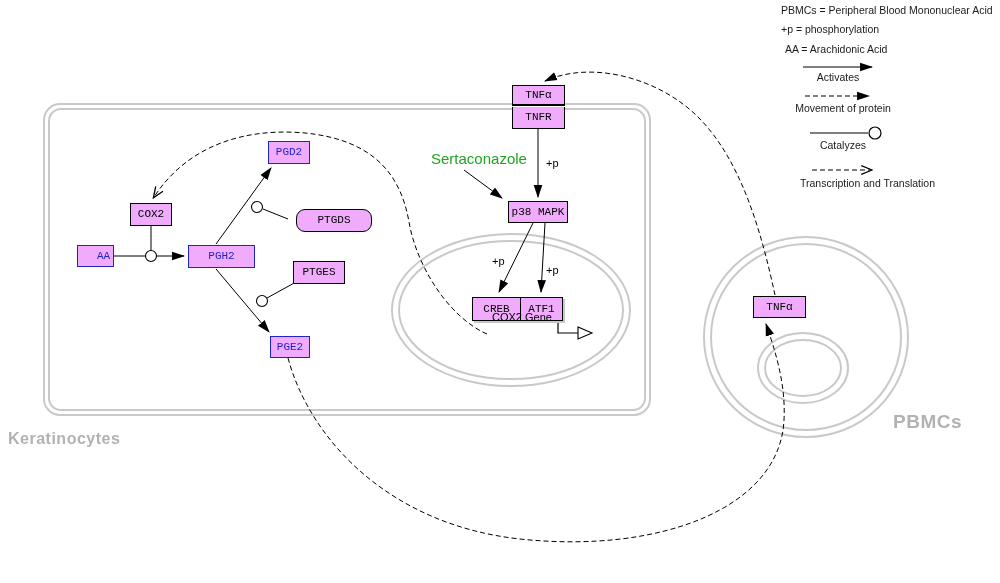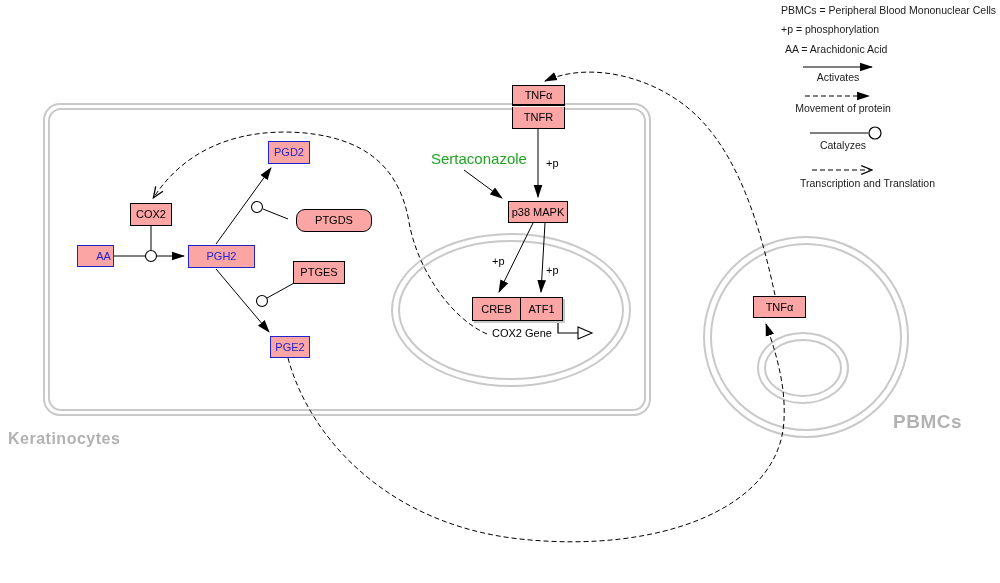--- a/index.html
+++ b/index.html
@@ -3,23 +3,23 @@
 <meta charset="utf-8">
 <style>
   html,body{margin:0;padding:0;background:#fff;}
   .stage{
     position:relative;width:1000px;height:583px;background:#ffffff;
     font-family:"Liberation Sans",sans-serif;overflow:hidden;
   }
   svg.lines{position:absolute;left:0;top:0;z-index:1;}
   .node{
     position:absolute;z-index:3;box-sizing:border-box;
-    border:1px solid #000;background:#fca5a5;color:#000;
+    border:1px solid #000;background:#f0abfc;color:#000;
     display:flex;align-items:center;justify-content:center;
-    font-size:11px;line-height:1;white-space:nowrap;
+    font-size:11px;line-height:1;white-space:nowrap;font-family:Liberation Mono, monospace;
   }
   .node.blue{border-color:#2323cb;color:#2323cb;}
   .node.shadow{box-shadow:2px 2px 0 0 #c8c8c8;}
   .lbl{position:absolute;z-index:4;font-size:11px;color:#000;white-space:nowrap;line-height:1;}
   .lbl.green{color:#1fa51f;font-size:15px;}
   .cell-label{color:#b2b2b2;font-weight:bold;letter-spacing:0.5px;}
   .legend-text{font-size:10.5px;color:#1a1a1a;}
   .legend-caption{font-size:10.5px;color:#1a1a1a;text-align:center;}
 </style>
 </head>
@@ -117,27 +117,27 @@
   <div class="node shadow" style="left:520px;top:297px;width:43px;height:24px;">ATF1</div>
 
   <div class="node" style="left:753px;top:296px;width:53px;height:22px;">TNFα</div>
 
   <div class="lbl green" style="left:431px;top:151px;">Sertaconazole</div>
 
   <div class="lbl" style="left:546px;top:158px;">+p</div>
   <div class="lbl" style="left:492px;top:256px;">+p</div>
   <div class="lbl" style="left:546px;top:265px;">+p</div>
 
-  <div class="lbl" style="left:492px;top:328px;">COX2 Gene</div>
+  <div class="lbl" style="left:492px;top:312px;">COX2 Gene</div>
 
   <div class="lbl cell-label" style="left:8px;top:431px;font-size:16px;">Keratinocytes</div>
   <div class="lbl cell-label" style="left:893px;top:412px;font-size:19px;">PBMCs</div>
 
   <div>
-    <div class="lbl legend-text" style="left:781px;top:5px;">PBMCs = Peripheral Blood Mononuclear Cells</div>
+    <div class="lbl legend-text" style="left:781px;top:5px;">PBMCs = Peripheral Blood Mononuclear Acid</div>
     <div class="lbl legend-text" style="left:781px;top:24px;">+p = phosphorylation</div>
     <div class="lbl legend-text" style="left:785px;top:44px;">AA = Arachidonic Acid</div>
 
     <div class="lbl legend-caption" style="left:793px;top:72px;width:90px;">Activates</div>
     <div class="lbl legend-caption" style="left:793px;top:103px;width:100px;">Movement of protein</div>
     <div class="lbl legend-caption" style="left:798px;top:140px;width:90px;">Catalyzes</div>
     <div class="lbl legend-caption" style="left:800px;top:178px;width:135px;">Transcription and Translation</div>
   </div>
 
 </div>

